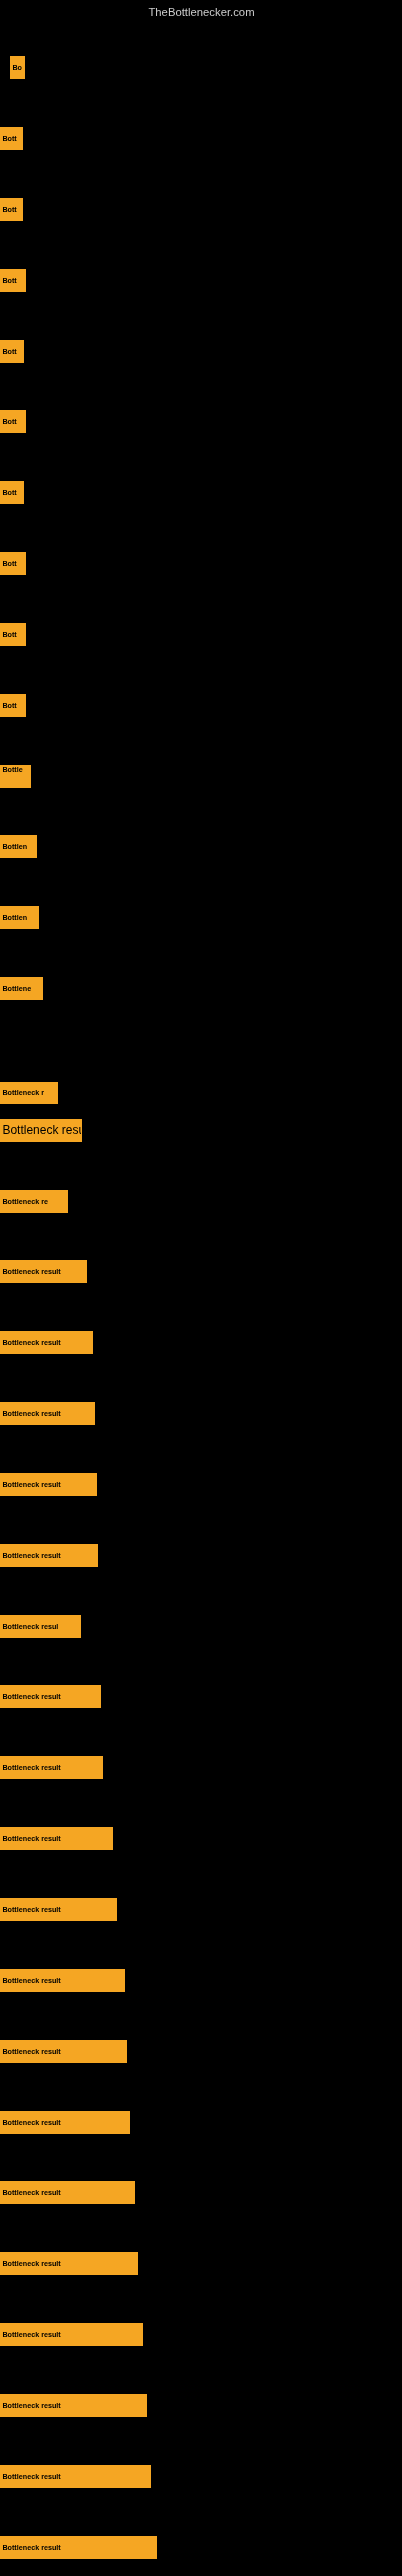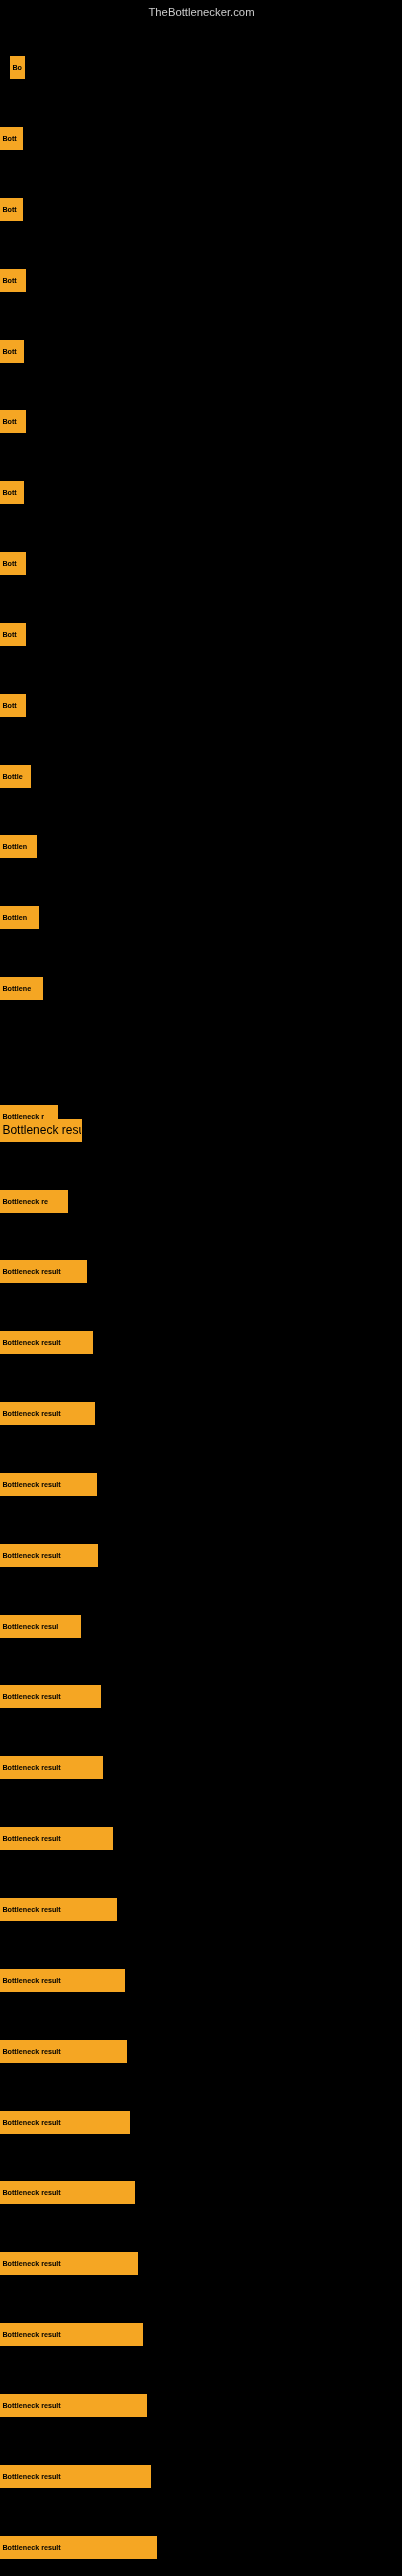--- a/index.html
+++ b/index.html
@@ -81,40 +81,40 @@
       <div style="background-color: rgb(245, 166, 35); width: 26px; height: 22.5px; display: flex; align-items: center; padding-left: 2.4px; min-width: 8px;">
         <span style="color: rgb(0, 0, 0); font-size: 7.2px; font-weight: bold; white-space: nowrap; overflow: hidden; max-width: 22.5px;">Bott</span>
       </div>
     </div>
     <div style="position: absolute; top: 662px; left: 0px; width: 403px; height: 64px; display: flex; align-items: flex-start; padding-top: 8px;">
       <div style="background-color: rgb(245, 166, 35); width: 26px; height: 22.5px; display: flex; align-items: center; padding-left: 2.4px; min-width: 8px;">
         <span style="color: rgb(0, 0, 0); font-size: 7.2px; font-weight: bold; white-space: nowrap; overflow: hidden; max-width: 22.5px;">Bott</span>
       </div>
     </div>
     <div style="position: absolute; top: 733px; left: 0px; width: 403px; height: 64px; display: flex; align-items: flex-start; padding-top: 8px;">
-      <div style="background-color: rgb(245, 166, 35); width: 31px; height: 22.5px; display: flex; align-items: center; padding-left: 2.4px; min-width: 8px;">
+      <div style="background-color: rgb(245, 166, 35); width: 31px; height: 22.5px; display: flex; padding-left: 2.4px; min-width: 8px;">
         <span style="color: rgb(0, 0, 0); font-size: 7.2px; font-weight: bold; white-space: nowrap; overflow: hidden; max-width: 27px;">Bottle</span>
       </div>
     </div>
     <div style="position: absolute; top: 803px; left: 0px; width: 403px; height: 64px; display: flex; align-items: flex-start; padding-top: 8px;">
       <div style="background-color: rgb(245, 166, 35); width: 37px; height: 22.5px; display: flex; align-items: center; padding-left: 2.4px; min-width: 8px;">
         <span style="color: rgb(0, 0, 0); font-size: 7.2px; font-weight: bold; white-space: nowrap; overflow: hidden; max-width: 34px;">Bottlen</span>
       </div>
     </div>
     <div style="position: absolute; top: 874px; left: 0px; width: 403px; height: 64px; display: flex; align-items: flex-start; padding-top: 8px;">
       <div style="background-color: rgb(245, 166, 35); width: 39px; height: 22.5px; display: flex; align-items: center; padding-left: 2.4px; min-width: 8px;">
         <span style="color: rgb(0, 0, 0); font-size: 7.2px; font-weight: bold; white-space: nowrap; overflow: hidden; max-width: 35px;">Bottlen</span>
       </div>
     </div>
     <div style="position: absolute; top: 945px; left: 0px; width: 403px; height: 64px; display: flex; align-items: flex-start; padding-top: 8px;">
       <div style="background-color: rgb(245, 166, 35); width: 43px; height: 22.5px; display: flex; align-items: center; padding-left: 2.4px; min-width: 8px;">
         <span style="color: rgb(0, 0, 0); font-size: 7.2px; font-weight: bold; white-space: nowrap; overflow: hidden; max-width: 40px;">Bottlene</span>
       </div>
     </div>
-    <div style="position: absolute; top: 1056px; left: 0px; width: 403px; height: 64px; display: flex; align-items: center; padding-top: 8px;">
+    <div style="position: absolute; top: 1016px; left: 0px; width: 403px; height: 64px; display: flex; align-items: flex-end; padding-top: 8px;">
       <div style="background-color: rgb(245, 166, 35); width: 58px; height: 22.5px; display: flex; align-items: center; padding-left: 2.4px; min-width: 8px;">
         <span style="color: rgb(0, 0, 0); font-size: 7.2px; font-weight: bold; white-space: nowrap; overflow: hidden; max-width: 55px;">Bottleneck r</span>
       </div>
     </div>
     <div style="position: absolute; top: 1087px; left: 0px; width: 403px; height: 64px; display: flex; align-items: flex-start; padding-top: 8px;">
       <div style="background-color: rgb(245, 166, 35); width: 82px; height: 22.5px; display: flex; align-items: center; padding-left: 2.4px; min-width: 8px;">
         <span style="color: rgb(0, 0, 0); font-size: 12px; font-weight: normal; white-space: nowrap; overflow: hidden; max-width: 79px;">Bottleneck resul</span>
       </div>
     </div>
     <div style="position: absolute; top: 1158px; left: 0px; width: 403px; height: 64px; display: flex; align-items: flex-start; padding-top: 8px;">

